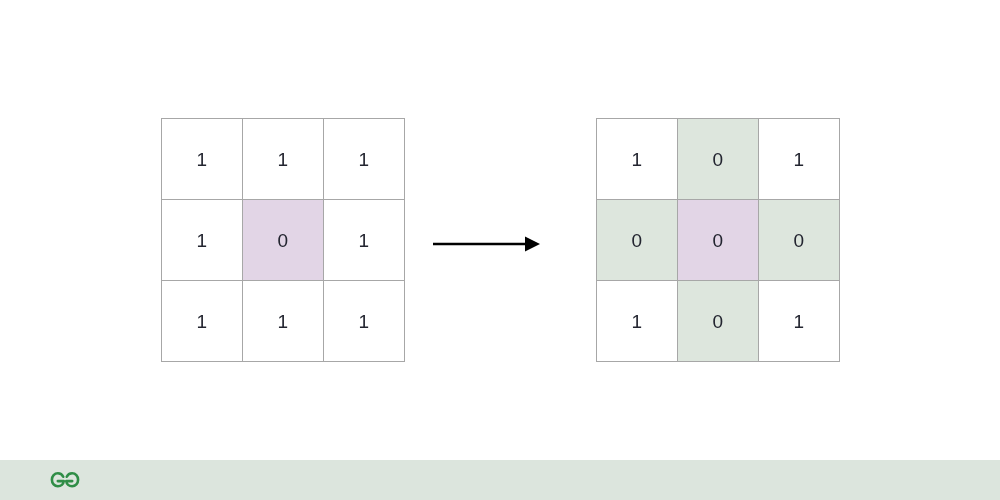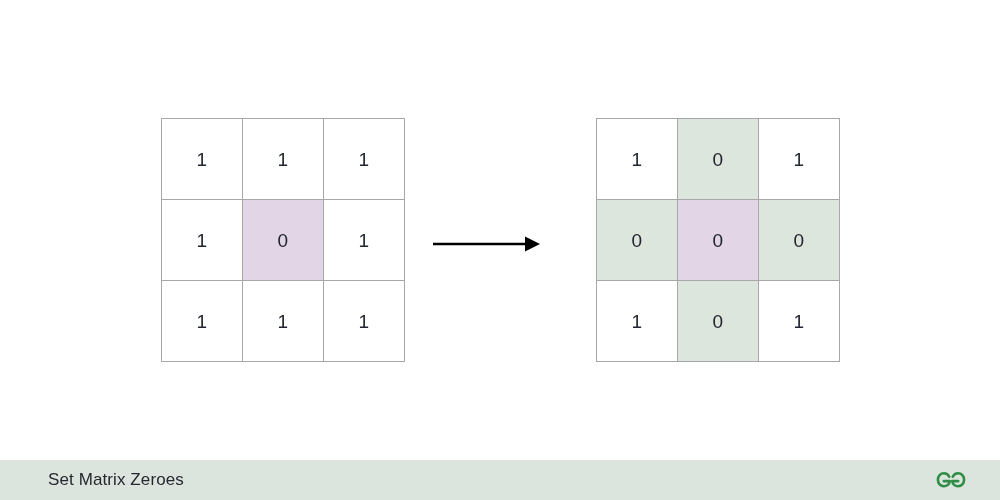--- a/index.html
+++ b/index.html
@@ -156,21 +156,20 @@
       <div class="cell fill-green">
         <span>0</span>
       </div>
       <div class="cell fill-white">
         <span>1</span>
       </div>
     </div>
 </div>
 
 <div id="footer">
-  <span id="footer-title">Set Matrix Zeroes</span>
   <span id="footer-logo">
     <svg width="34" height="22" viewBox="0 0 68 44" aria-hidden="true">
 
       <path d="M30.5 15.5 C28.6 11.2 24.5 8.5 19.8 8.5 C13.0 8.5 7.8 14.2 7.8 21.5 C7.8 28.8 13.0 34.5 19.8 34.5 C25.9 34.5 30.8 30.2 31.6 24.2 L19.6 24.2" fill="none" stroke="#2f8d46" stroke-width="5.2" stroke-linecap="round" stroke-linejoin="round"></path>
 
       <path d="M37.5 15.5 C39.4 11.2 43.5 8.5 48.2 8.5 C55.0 8.5 60.2 14.2 60.2 21.5 C60.2 28.8 55.0 34.5 48.2 34.5 C42.1 34.5 37.2 30.2 36.4 24.2 L48.4 24.2" fill="none" stroke="#2f8d46" stroke-width="5.2" stroke-linecap="round" stroke-linejoin="round"></path>
     </svg>
   </span>
 </div>
 

